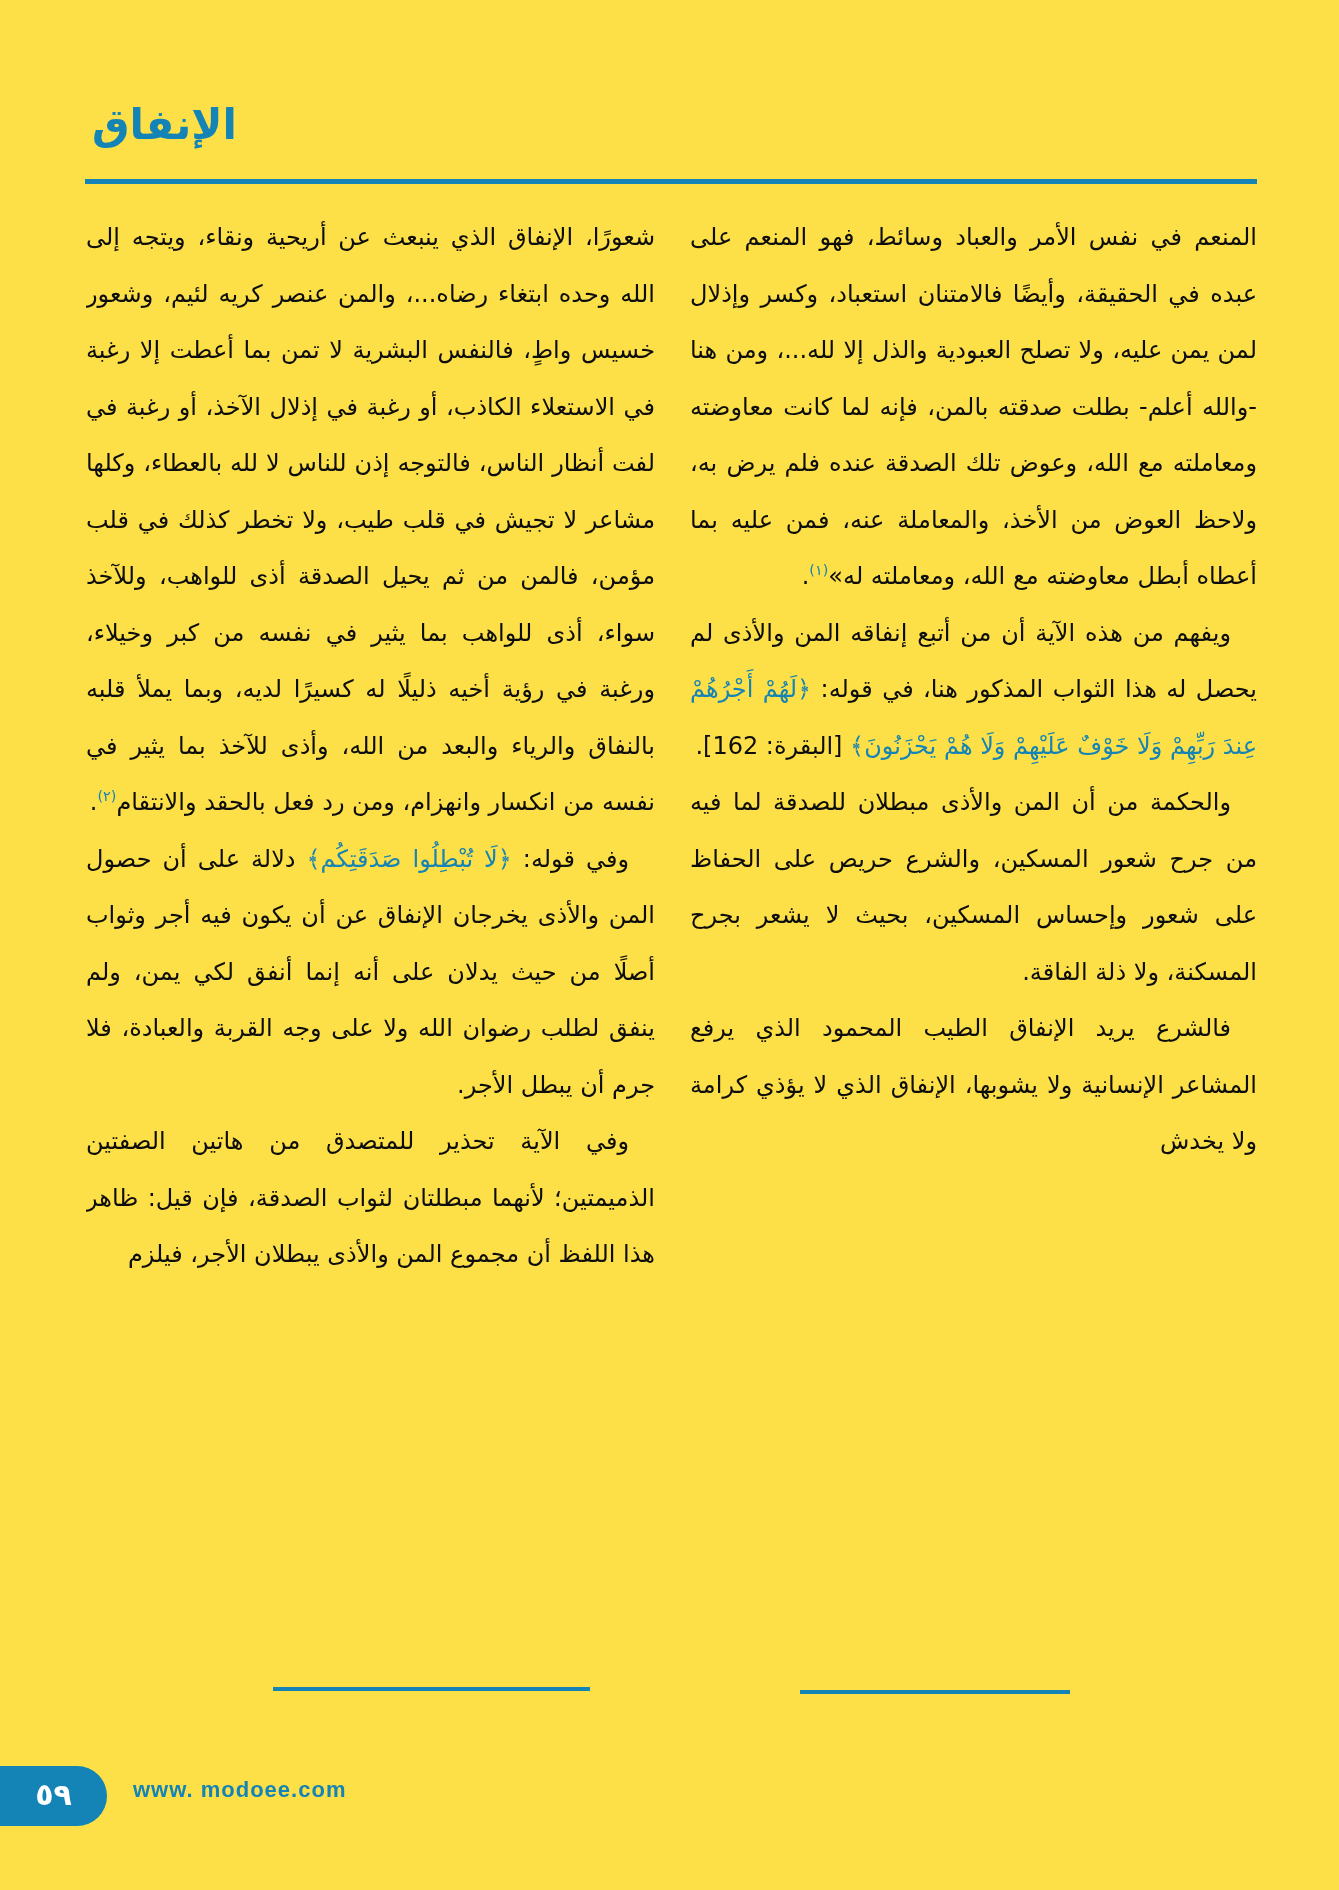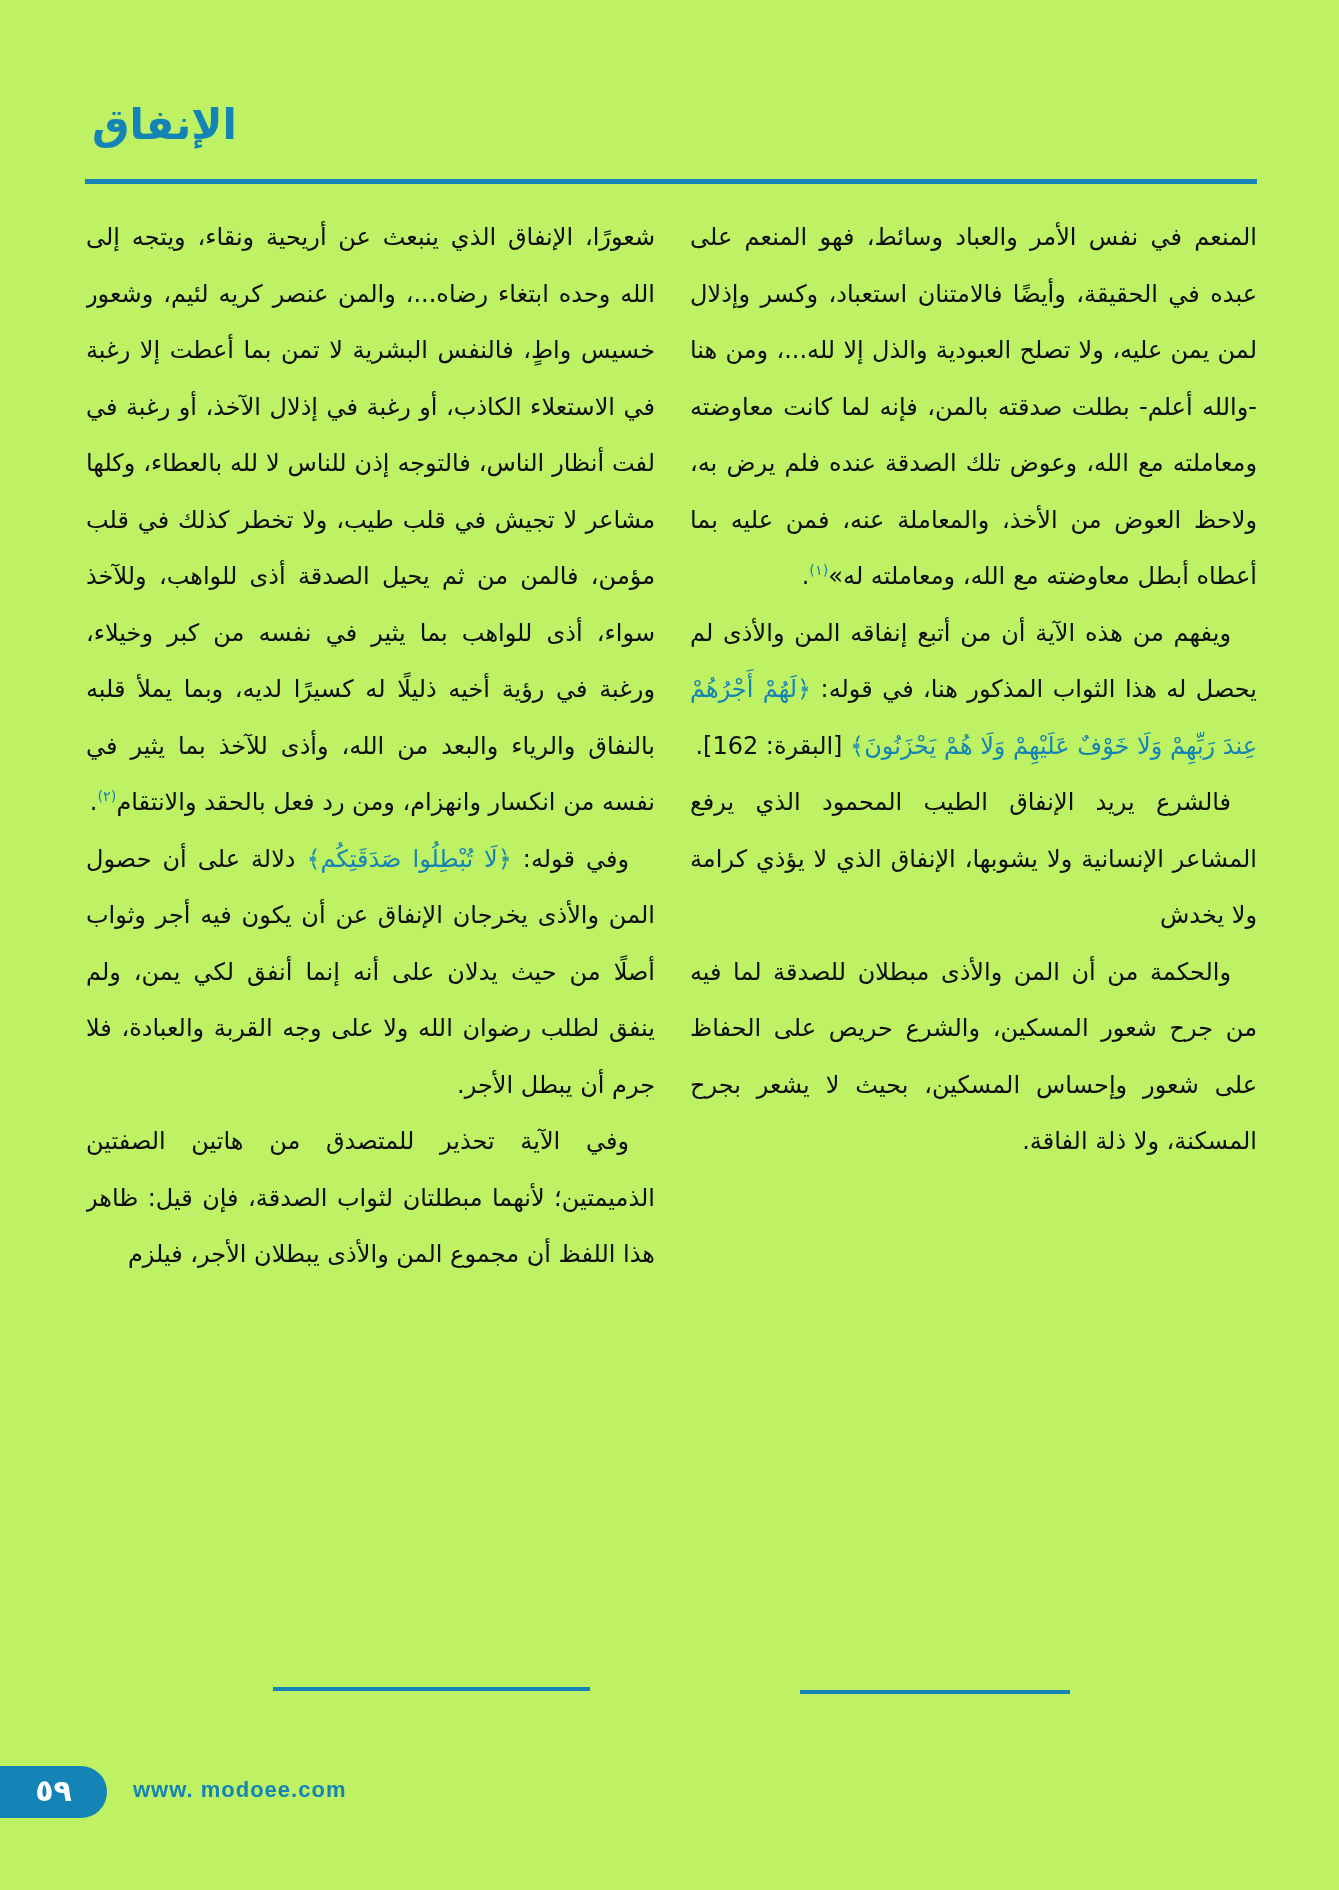--- a/index.html
+++ b/index.html
@@ -1,20 +1,20 @@
 <!DOCTYPE html>
 <html lang="ar" style="--accent: #1483b5; --ink: #0d0d0d;"><head>
 <meta charset="utf-8">
 <style>
   :root { --accent: #1483b5; --ink: #0d0d0d; }
   html, body { margin: 0; padding: 0; background: #ffffff; }
   .page {
     position: relative;
     width: 1339px; height: 1890px;
-    background: #bef264;
+    background: #fde047;
     overflow: hidden;
     font-family: "DejaVu Sans", sans-serif;
   }
   
   .header-title {
     position: absolute; left: 92px; top: 104px;
     color: var(--accent);
     font-size: 42px; font-weight: bold;
     direction: rtl;
     line-height: 1;
@@ -56,21 +56,21 @@
     font-size: 25px; font-weight: bold;
     color: var(--ink);
     line-height: 44px;
   }
   .fn-right { left: 690px; top: 1698px; width: 542px; }
   .fn-left  { left: 88px;  top: 1695px; width: 512px; }
   .fn-marker { color: var(--accent); margin-left: 16px; }
   
   .page-badge {
     position: absolute; left: 0; top: 1766px;
-    width: 107px; height: 52px;
+    width: 107px; height: 60px;
     background: var(--accent);
     border-radius: 0 33px 33px 0;
     display: flex; align-items: center; justify-content: center;
   }
   .page-badge span {
     color: #ffffff; font-size: 30px; font-weight: bold;
     padding-bottom: 4px;
   }
   .website {
     position: absolute; left: 133px; top: 1777px;
@@ -84,22 +84,22 @@
 <body>
 
 <div class="page">
 
   <div class="header-title" dir="rtl">الإنفاق</div>
   <div class="header-rule"></div>
 
   <section class="col col-right" dir="rtl">
       <p class="para"><span class="run-text">المنعم في نفس الأمر والعباد وسائط، فهو المنعم على عبده في الحقيقة، وأيضًا فالامتنان استعباد، وكسر وإذلال لمن يمن عليه، ولا تصلح العبودية والذل إلا لله...، ومن هنا -والله أعلم- بطلت صدقته بالمن، فإنه لما كانت معاوضته ومعاملته مع الله، وعوض تلك الصدقة عنده فلم يرض به، ولاحظ العوض من الأخذ، والمعاملة عنه، فمن عليه بما أعطاه أبطل معاوضته مع الله، ومعاملته له»</span><span class="run-ref">(١)</span><span class="run-text">.</span></p>
       <p class="para indent"><span class="run-text">ويفهم من هذه الآية أن من أتبع إنفاقه المن والأذى لم يحصل له هذا الثواب المذكور هنا، في قوله: </span><span class="run-quran">﴿لَهُمْ أَجْرُهُمْ عِندَ رَبِّهِمْ وَلَا خَوْفٌ عَلَيْهِمْ وَلَا هُمْ يَحْزَنُونَ﴾</span><span class="run-text"> [البقرة: 162].</span></p>
+      <p class="para indent"><span class="run-text">والحكمة من أن المن والأذى مبطلان للصدقة لما فيه من جرح شعور المسكين، والشرع حريص على الحفاظ على شعور وإحساس المسكين، بحيث لا يشعر بجرح المسكنة، ولا ذلة الفاقة.</span></p>
       <p class="para indent"><span class="run-text">فالشرع يريد الإنفاق الطيب المحمود الذي يرفع المشاعر الإنسانية ولا يشوبها، الإنفاق الذي لا يؤذي كرامة ولا يخدش</span></p>
-      <p class="para indent"><span class="run-text">والحكمة من أن المن والأذى مبطلان للصدقة لما فيه من جرح شعور المسكين، والشرع حريص على الحفاظ على شعور وإحساس المسكين، بحيث لا يشعر بجرح المسكنة، ولا ذلة الفاقة.</span></p>
     </section>
 
   <section class="col col-left" dir="rtl">
       <p class="para"><span class="run-text">شعورًا، الإنفاق الذي ينبعث عن أريحية ونقاء، ويتجه إلى الله وحده ابتغاء رضاه...، والمن عنصر كريه لئيم، وشعور خسيس واطٍ، فالنفس البشرية لا تمن بما أعطت إلا رغبة في الاستعلاء الكاذب، أو رغبة في إذلال الآخذ، أو رغبة في لفت أنظار الناس، فالتوجه إذن للناس لا لله بالعطاء، وكلها مشاعر لا تجيش في قلب طيب، ولا تخطر كذلك في قلب مؤمن، فالمن من ثم يحيل الصدقة أذى للواهب، وللآخذ سواء، أذى للواهب بما يثير في نفسه من كبر وخيلاء، ورغبة في رؤية أخيه ذليلًا له كسيرًا لديه، وبما يملأ قلبه بالنفاق والرياء والبعد من الله، وأذى للآخذ بما يثير في نفسه من انكسار وانهزام، ومن رد فعل بالحقد والانتقام</span><span class="run-ref">(٢)</span><span class="run-text">.</span></p>
       <p class="para indent"><span class="run-text">وفي قوله: </span><span class="run-quran">﴿لَا تُبْطِلُوا صَدَقَتِكُم﴾</span><span class="run-text"> دلالة على أن حصول المن والأذى يخرجان الإنفاق عن أن يكون فيه أجر وثواب أصلًا من حيث يدلان على أنه إنما أنفق لكي يمن، ولم ينفق لطلب رضوان الله ولا على وجه القربة والعبادة، فلا جرم أن يبطل الأجر.</span></p>
       <p class="para indent"><span class="run-text">وفي الآية تحذير للمتصدق من هاتين الصفتين الذميمتين؛ لأنهما مبطلتان لثواب الصدقة، فإن قيل: ظاهر هذا اللفظ أن مجموع المن والأذى يبطلان الأجر، فيلزم</span></p>
     </section>
 
   <div class="fn-sep fn-sep-right"></div>
   <div class="fn-sep fn-sep-left"></div>

